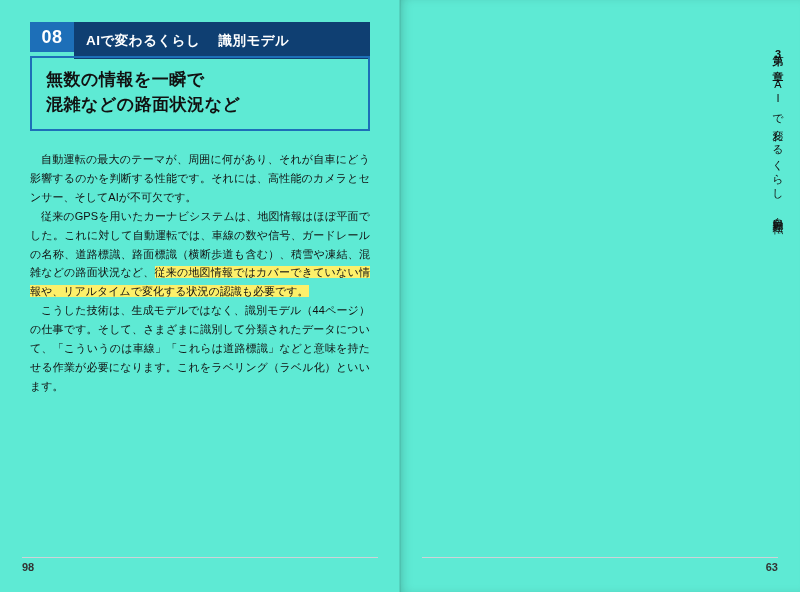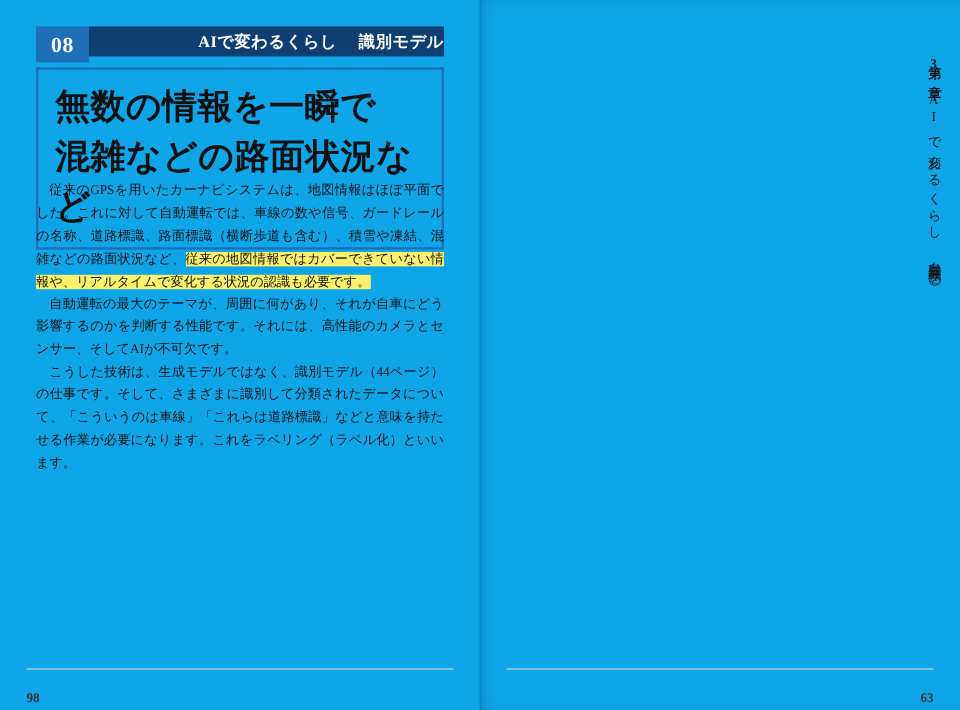--- a/index.html
+++ b/index.html
@@ -5,21 +5,21 @@
   html,body{margin:0;padding:0;}
   body{
     width:800px;height:592px;overflow:hidden;
     background:#c9ccd1;
     font-family:"Liberation Sans","DejaVu Sans",sans-serif;
   }
   .spread{
     position:relative;width:800px;height:592px;
   }
   .page{
-    position:absolute;top:0;height:592px;background:#0ea5e9;font-family:Liberation Serif, serif;
+    position:absolute;top:0;height:592px;background:#5eead4;
   }
   .page-left{left:0;width:400px;}
   .page-right{left:400px;width:400px;
     box-shadow:inset 6px 0 14px -8px rgba(0,0,0,0.35);
   }
   .gutter{
     position:absolute;left:399px;top:0;width:2px;height:592px;
     background:linear-gradient(to right,rgba(0,0,0,0.12),rgba(0,0,0,0.03));
   }
 
@@ -27,33 +27,33 @@
   .chapter-head{
     position:absolute;left:30px;top:22px;width:340px;height:30px;
   }
   .chap-num{
     position:absolute;left:0;top:0;width:44px;height:30px;
     background:#1d6fb8;color:#fff;font-size:18px;font-weight:bold;
     display:flex;align-items:center;justify-content:center;
     letter-spacing:0.5px;
   }
   .chap-bar{
-    position:absolute;left:44px;top:0;height:25px;right:0;
+    position:absolute;left:44px;top:0;height:37px;right:0;
     background:#0f3f72;color:#fff;display:flex;align-items:center;
-    padding-left:12px;gap:18px;justify-content:flex-end;
+    padding-left:12px;gap:18px;
   }
   .chap-bar span{font-size:13.5px;font-weight:bold;letter-spacing:0.5px;}
 
   .title-box{
     position:absolute;left:30px;top:56px;width:340px;
     border:2px solid #1d6fb8;box-sizing:border-box;
     padding:10px 14px 12px 14px;
   }
   .title-box .line{
-    font-size:29px;font-weight:bold;color:#111;line-height:1.45;
+    font-size:17px;font-weight:bold;color:#111;line-height:1.45;
     letter-spacing:0.5px;
   }
 
   
   .col{
     position:absolute;font-size:11px;line-height:1.72;color:#111;
     text-align:justify;
   }
   .col p{margin:0 0 0 0;text-indent:1em;}
   .hl{background:#fdf06a;}
@@ -62,21 +62,21 @@
   
   .side-title{
     position:absolute;right:14px;top:46px;width:38px;height:430px;
     writing-mode:vertical-rl;text-orientation:upright;
     font-size:11px;color:#111;letter-spacing:2px;line-height:1.5;
   }
   .side-title .big{font-weight:bold;}
 
   
   .folio{
-    position:absolute;bottom:4px;font-size:11px;color:#333;font-weight:bold;
+    position:absolute;bottom:19px;font-size:11px;color:#333;font-weight:bold;
   }
   .folio-left{left:22px;}
   .folio-right{right:22px;}
   .folio-rule{
     position:absolute;bottom:34px;height:1px;background:#cfd3d7;
   }
   .folio-rule-left{left:22px;width:356px;}
   .folio-rule-right{right:22px;width:356px;}
 </style>
 </head>
@@ -93,24 +93,24 @@
         <span>識別モデル</span>
       </div>
     </div>
 
     <div class="title-box">
       <div class="line">無数の情報を一瞬で</div>
       <div class="line">混雑などの路面状況など</div>
     </div>
 
     <div class="col left-col">
+      <p>自動運転の最大のテーマが、周囲に何があり、それが自車にどう影響するのかを判断する性能です。それには、高性能のカメラとセンサー、そしてAIが不可欠です。</p>
       <p>
         <span>従来のGPSを用いたカーナビシステムは、地図情報はほぼ平面でした。これに対して自動運転では、車線の数や信号、ガードレールの名称、道路標識、路面標識（横断歩道も含む）、積雪や凍結、混雑などの路面状況など、</span><span class="hl">従来の地図情報ではカバーできていない情報や、リアルタイムで変化する状況の認識も必要です。</span>
       </p>
-      <p>自動運転の最大のテーマが、周囲に何があり、それが自車にどう影響するのかを判断する性能です。それには、高性能のカメラとセンサー、そしてAIが不可欠です。</p>
       <p>こうした技術は、生成モデルではなく、識別モデル（44ページ）の仕事です。そして、さまざまに識別して分類されたデータについて、「こういうのは車線」「これらは道路標識」などと意味を持たせる作業が必要になります。これをラベリング（ラベル化）といいます。</p>
     </div>
 
     <div class="folio-rule folio-rule-left"></div>
     <div class="folio folio-left">98</div>
   </div>
 
   <div class="page page-right">
 
     <div class="side-title">

